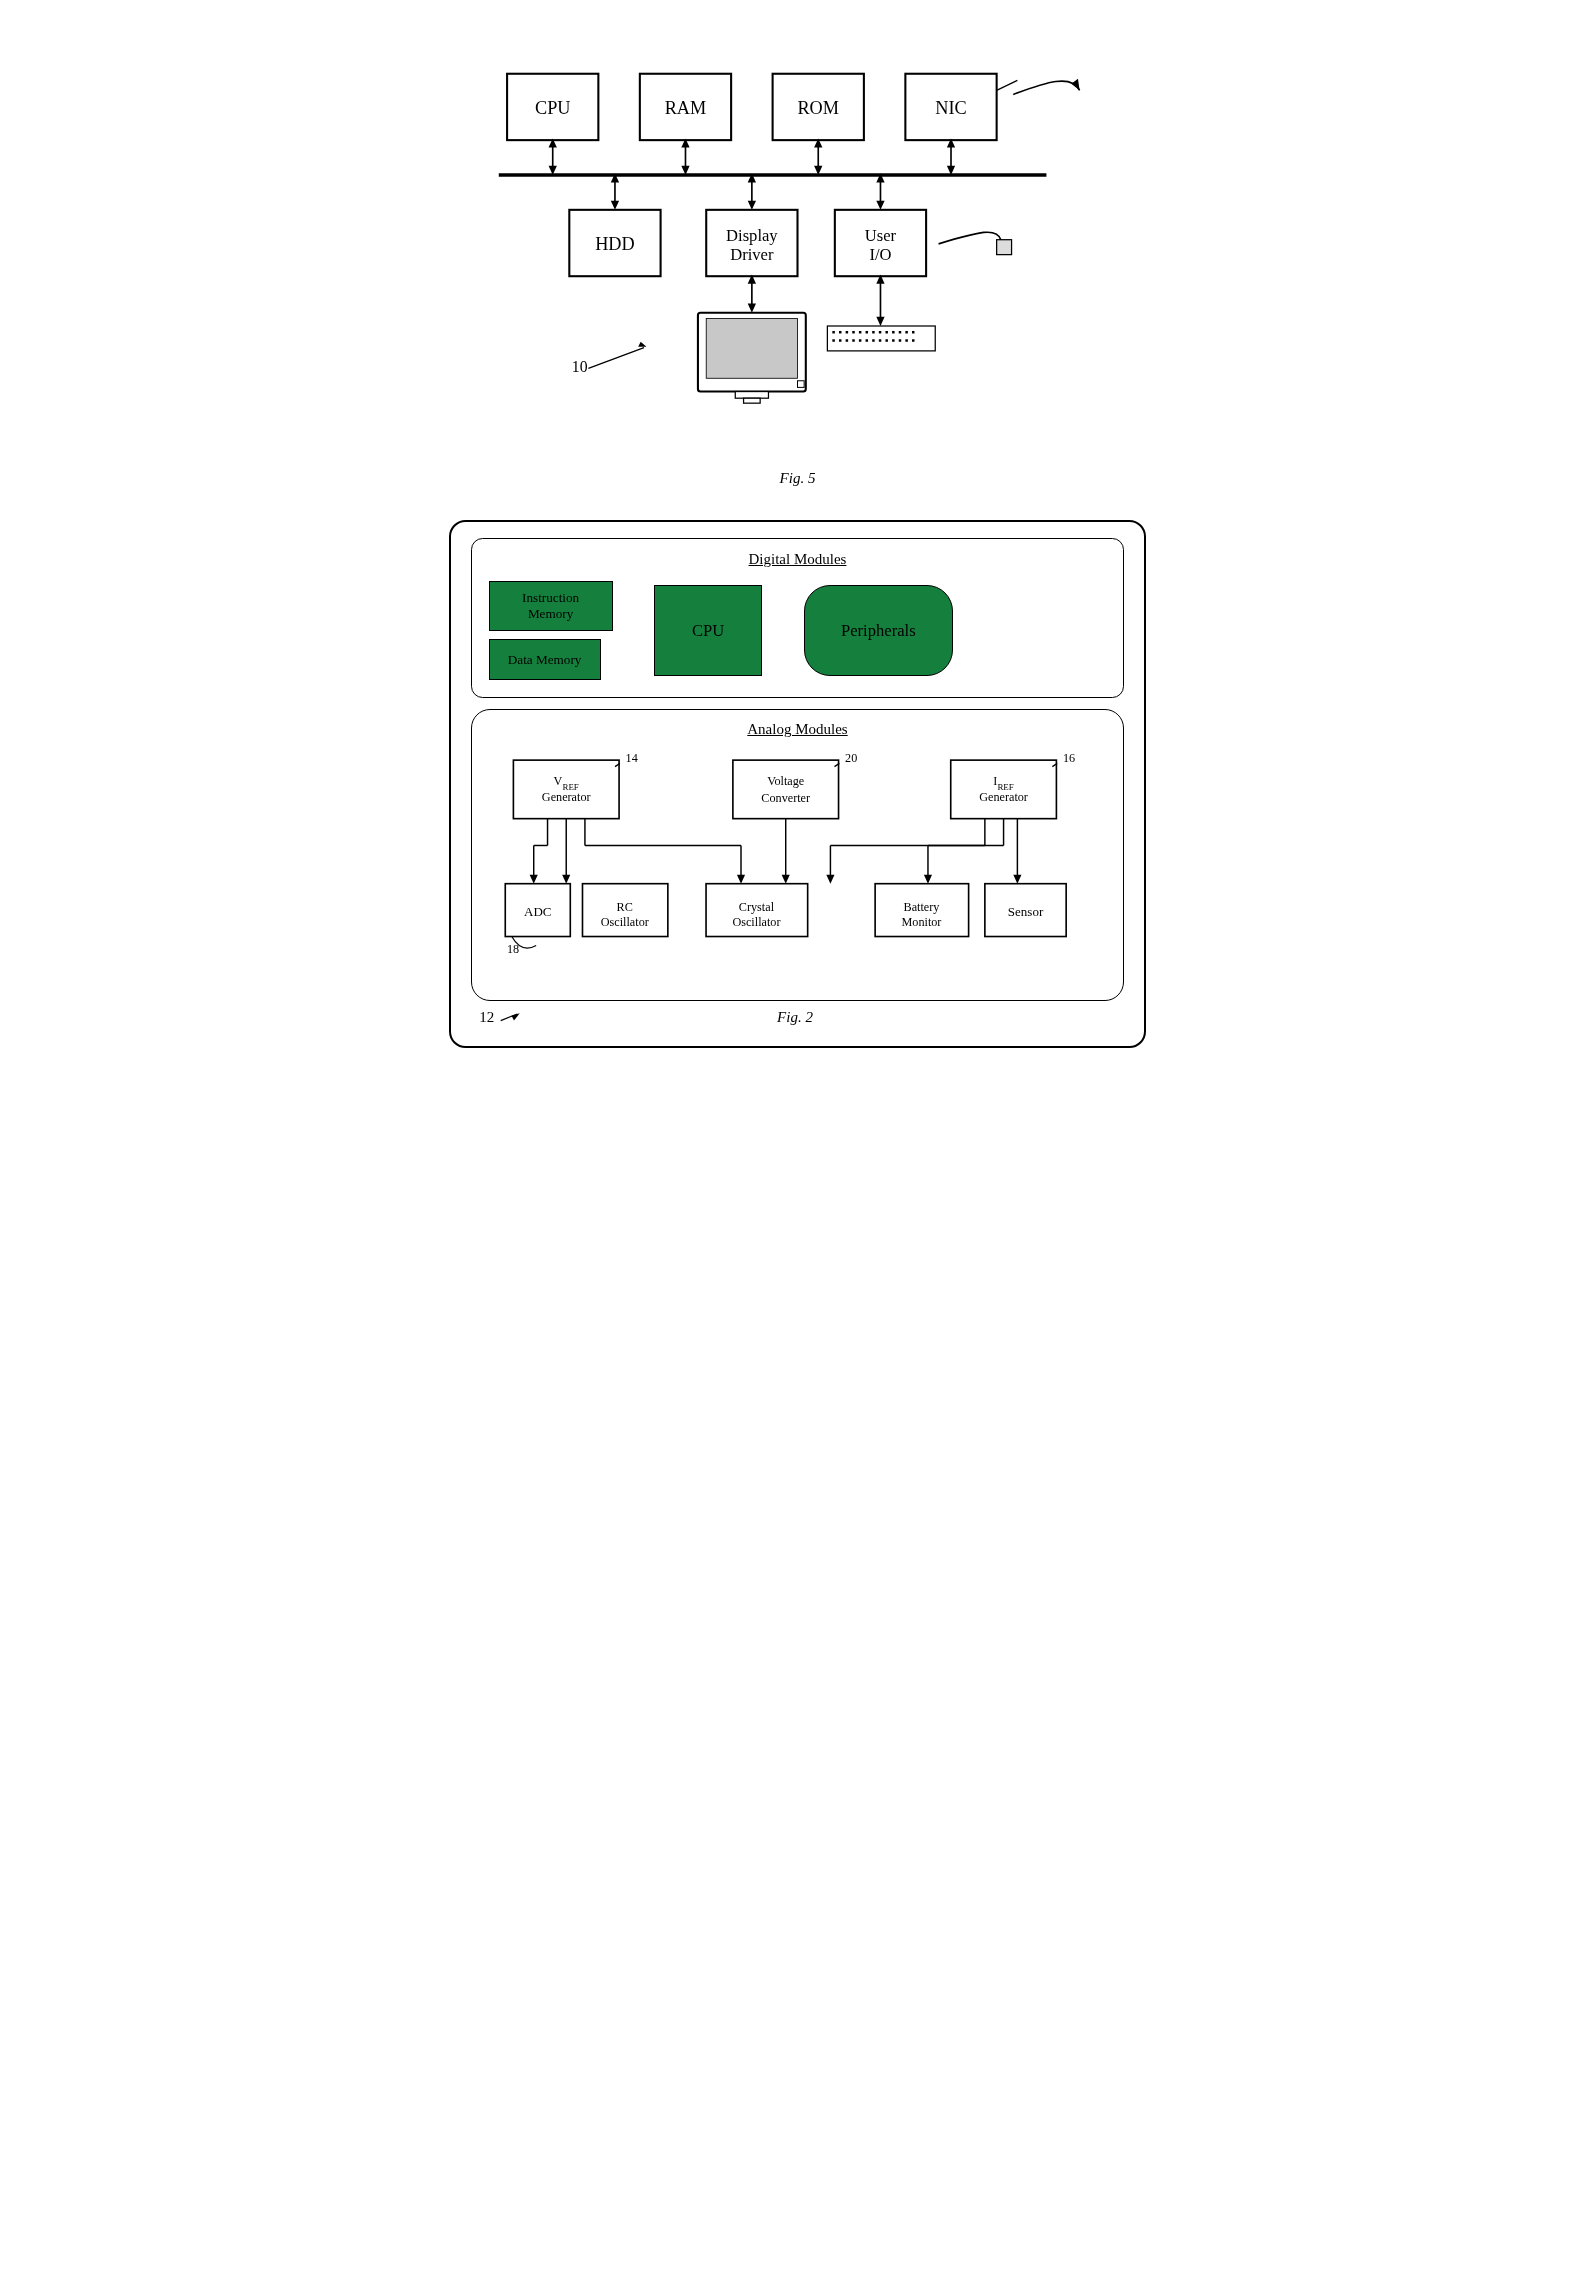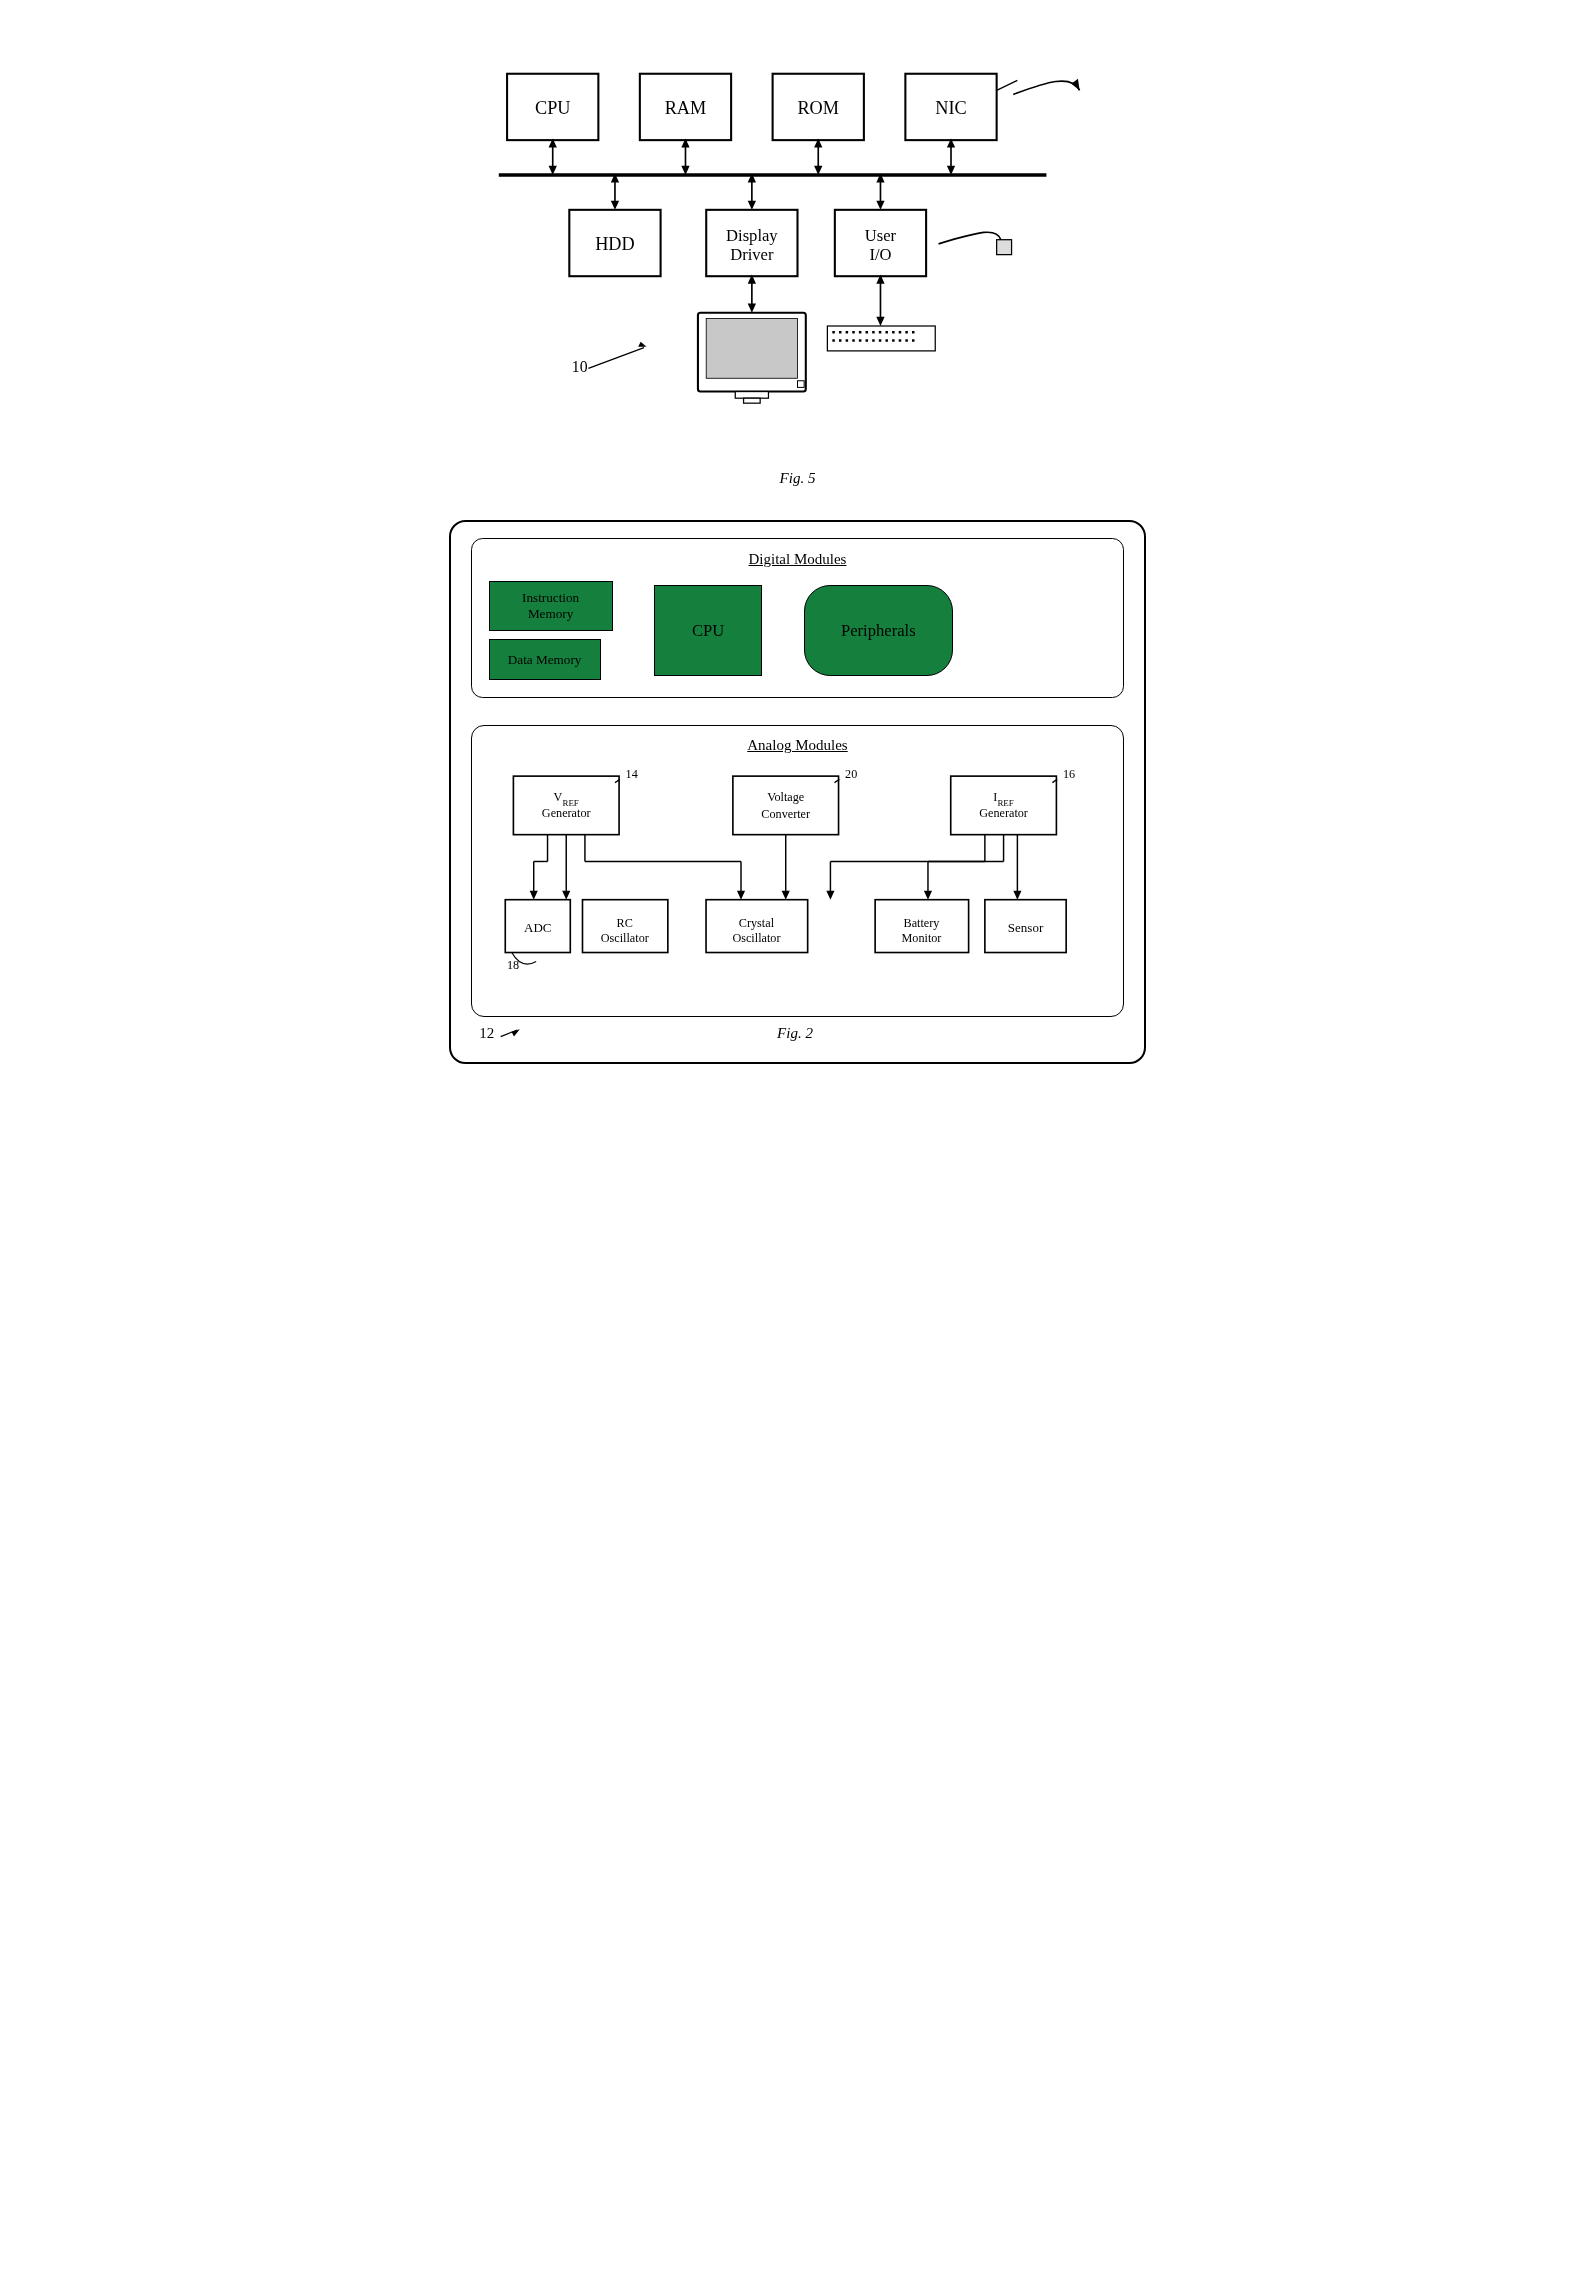--- a/index.html
+++ b/index.html
@@ -53,21 +53,21 @@
       position: relative;
       margin-top: 16.6px;
       background: #fff;
     }
 
     .fig2-digital {
       border: 1.7px solid #000;
       border-radius: 11.6px;
       padding: 11.6px 16.6px 16.6px;
       position: relative;
-      margin-bottom: 27px;
+      margin-bottom: 11px;
     }
 
     .section-title {
       text-align: center;
       font-size: 15px;
       text-decoration: underline;
       margin-bottom: 13.2px;
     }
 
     .digital-inner {
@@ -82,21 +82,21 @@
       gap: 8.3px;
     }
 
     .block-instr-mem { width: 124px; height: 50px; font-size: 13.2px; }
     .block-data-mem  { width: 112px; height: 41px; font-size: 13.2px; align-items: center; }
     .block-cpu2      { width: 108px; height: 91px; font-size: 16.6px; }
     .block-periph    { width: 149px; height: 91px; font-size: 16.6px; border-radius: 26px; }
 
     .fig2-analog {
       border: 1.7px solid #000;
-      border-radius: 13px;
+      border-radius: 19px;
       padding: 11.6px 16.6px 16.6px;
       position: relative;
     }
 
     .fig2-bottom {
       display: flex;
       justify-content: space-between;
       align-items: flex-start;
       margin-top: 8.3px;
       padding: 0 8.3px;

